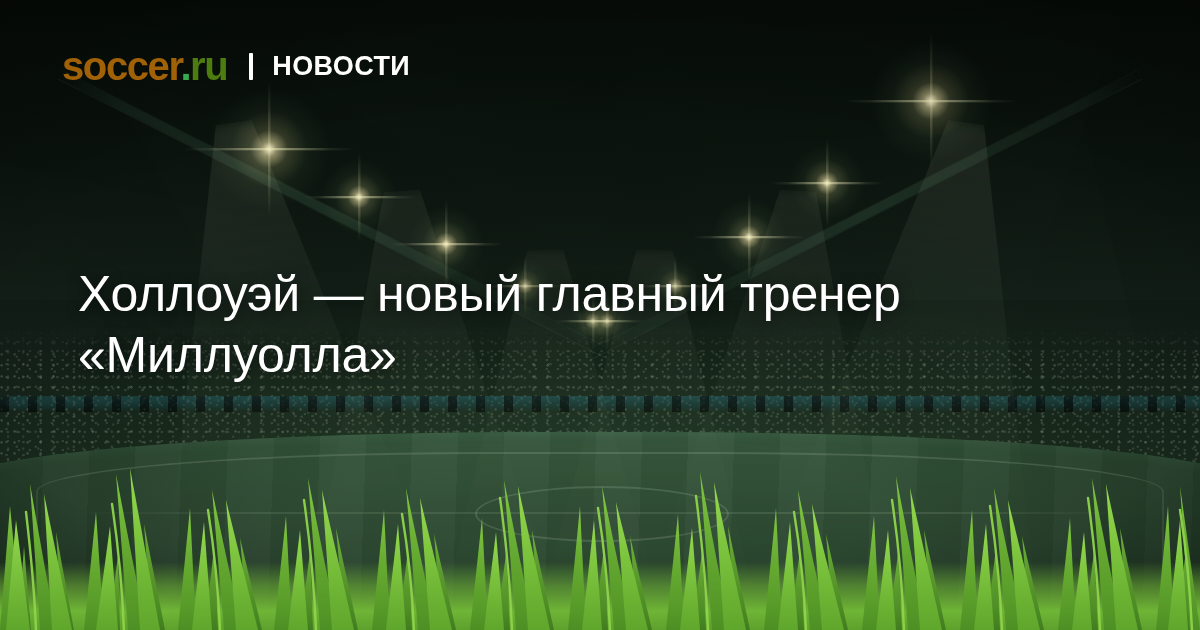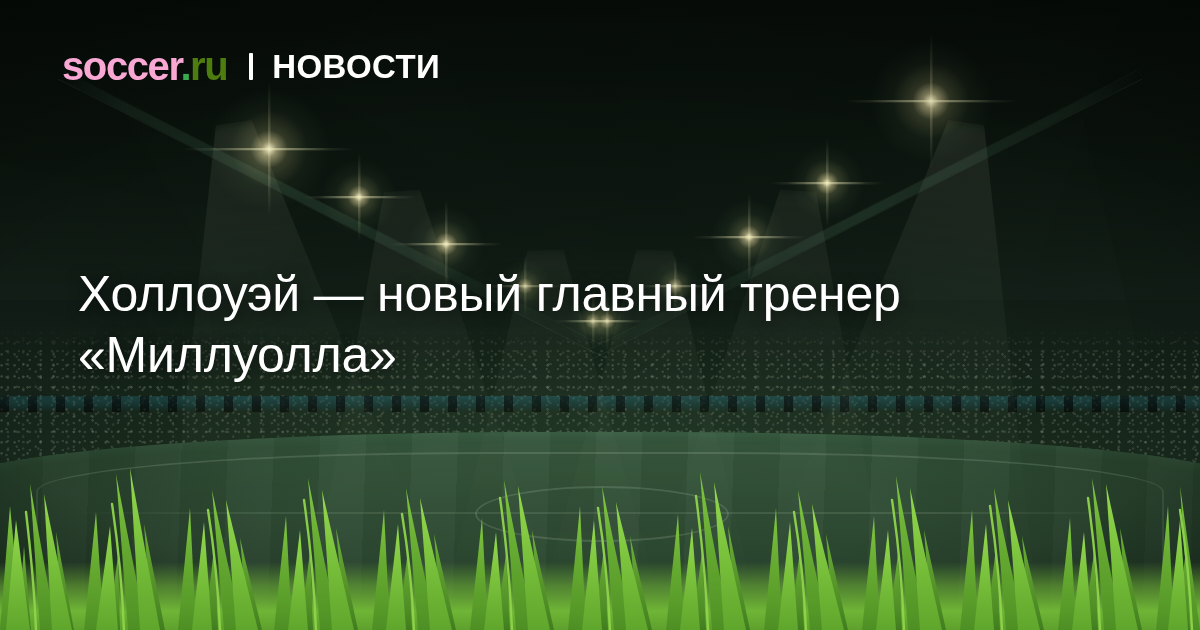--- a/index.html
+++ b/index.html
@@ -242,32 +242,32 @@
     gap: 0;
     z-index: 6;
   }
   .logo {
     font-size: 40px;
     font-weight: 700;
     letter-spacing: -1.4px;
     line-height: 1;
     white-space: nowrap;
   }
-  .logo-main { color: #f9a8d4; }
+  .logo-main { color: #a16207; }
   .logo-dot  { color: #38a94d; }
   .logo-tld  { color: #4d7c0f; }
   .header-divider {
     width: 4px;
     height: 27px;
     background: #ffffff;
     margin: 0 19px 0 22px;
     border-radius: 1px;
   }
   .header-section {
-    font-size: 33px;
+    font-size: 27px;
     font-weight: 700;
     color: #ffffff;
     letter-spacing: 0.4px;
     line-height: 1;
     white-space: nowrap;
   }
 
   
   .title {
     position: absolute;

